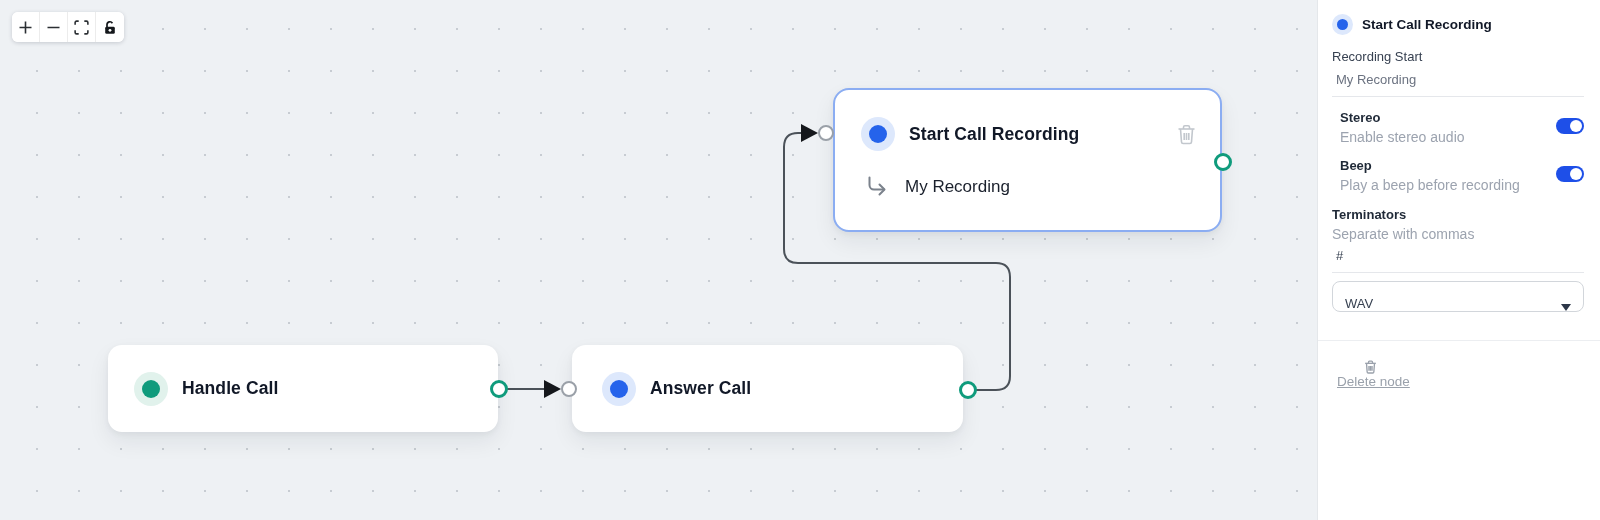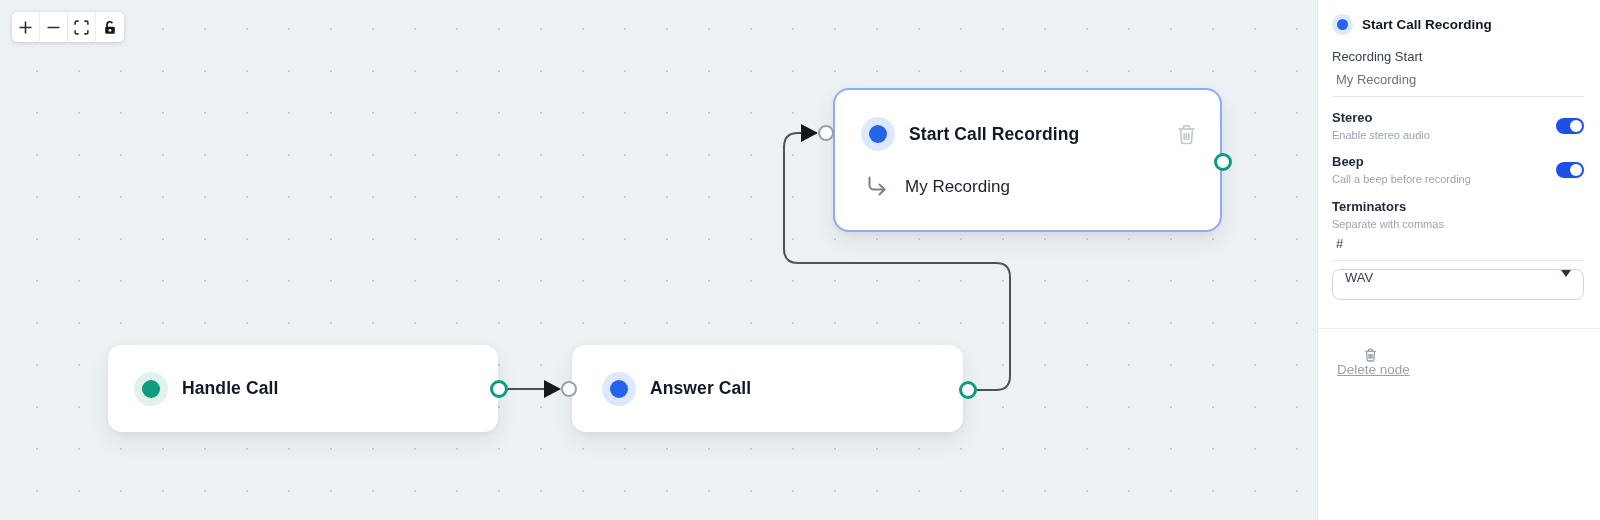--- a/index.html
+++ b/index.html
@@ -55,36 +55,36 @@
   
   .panel{position:absolute;left:1317px;top:0;width:283px;height:520px;background:var(--panel-bg);
     border-left:1px solid #e4e7ea;padding:14px 16px 0 14px;}
   .panel-header{display:flex;align-items:center;}
   .panel-dot-halo{width:21px;height:21px;border-radius:50%;background:var(--blue-halo);
     display:flex;align-items:center;justify-content:center;flex:0 0 auto;}
   .panel-dot{width:11px;height:11px;border-radius:50%;background:var(--blue);}
   .panel-title{font-size:13.5px;font-weight:700;color:var(--text-dark);margin-left:9px;}
   .field-label{font-size:13px;font-weight:500;color:var(--text-mid);margin-top:14px;}
   .field-label.strong{font-weight:700;color:#1f2937;}
-  .field-help{font-size:11px;color:var(--text-faint);margin-top:4px;}
+  .field-help{font-size:14px;color:var(--text-faint);margin-top:4px;}
   .underline-input{display:block;width:100%;border:none;border-bottom:1px solid var(--border-light);
     background:transparent;font-family:"Liberation Sans",sans-serif;font-size:13px;color:var(--text-gray);
     padding:6px 0 9px 4px;margin-top:2px;outline:none;}
   .underline-input.dark{color:var(--text-mid);margin-top:0;}
   .toggle-row{display:flex;align-items:flex-start;justify-content:space-between;margin-top:13px;}
-  .toggle-row .texts{min-width:0;}
+  .toggle-row .texts{min-width:0;margin-left:8px;}
   .toggle-row .field-label{margin-top:0;}
   .toggle{width:28px;height:16px;border-radius:9px;background:#cbd5e1;position:relative;
     flex:0 0 auto;margin-top:8px;cursor:pointer;border:none;}
   .toggle.on{background:var(--toggle-blue);}
   .toggle .knob{position:absolute;top:2px;left:2px;width:12px;height:12px;border-radius:50%;background:#fff;
     transition:left .1s;}
   .toggle.on .knob{left:14px;}
   .select{margin-top:8px;height:31px;border:1px solid #d2d6db;border-radius:8px;background:#fff;
-    display:flex;align-items:flex-start;justify-content:space-between;padding:0 12px;cursor:pointer;}
+    display:flex;align-items:flex-end;justify-content:space-between;padding:0 12px;cursor:pointer;}
   .select-value{font-size:13px;color:var(--text-mid);}
   .caret{width:0;height:0;border-left:5.5px solid transparent;border-right:5.5px solid transparent;
     border-top:7px solid #2d3748;}
   .panel-divider{border:none;border-top:1px solid #eceef1;margin:28px -16px 0 -14px;}
   .delete-row{display:flex;align-items:center;margin-top:19px;color:#9aa1ab;cursor:pointer;
     background:none;border:none;padding:0;font-family:"Liberation Sans",sans-serif;flex-direction:column;}
   .delete-label{font-size:13.5px;color:#9aa1ab;text-decoration:underline;margin-left:5px;}
 </style>
 </head>
 <body>
@@ -186,21 +186,21 @@
       <div class="field-help">Enable stereo audio</div>
     </div>
     <button class="toggle on">
         <span class="knob"></span>
       </button>
   </div>
 
   <div class="toggle-row">
     <div class="texts">
       <div class="field-label strong">Beep</div>
-      <div class="field-help">Call a beep before recording</div>
+      <div class="field-help">Play a beep before recording</div>
     </div>
     <button class="toggle on">
         <span class="knob"></span>
       </button>
   </div>
 
   <div class="field-label strong">Terminators</div>
   <div class="field-help">Separate with commas</div>
   <input class="underline-input dark" type="text" value="#" style="">
 

